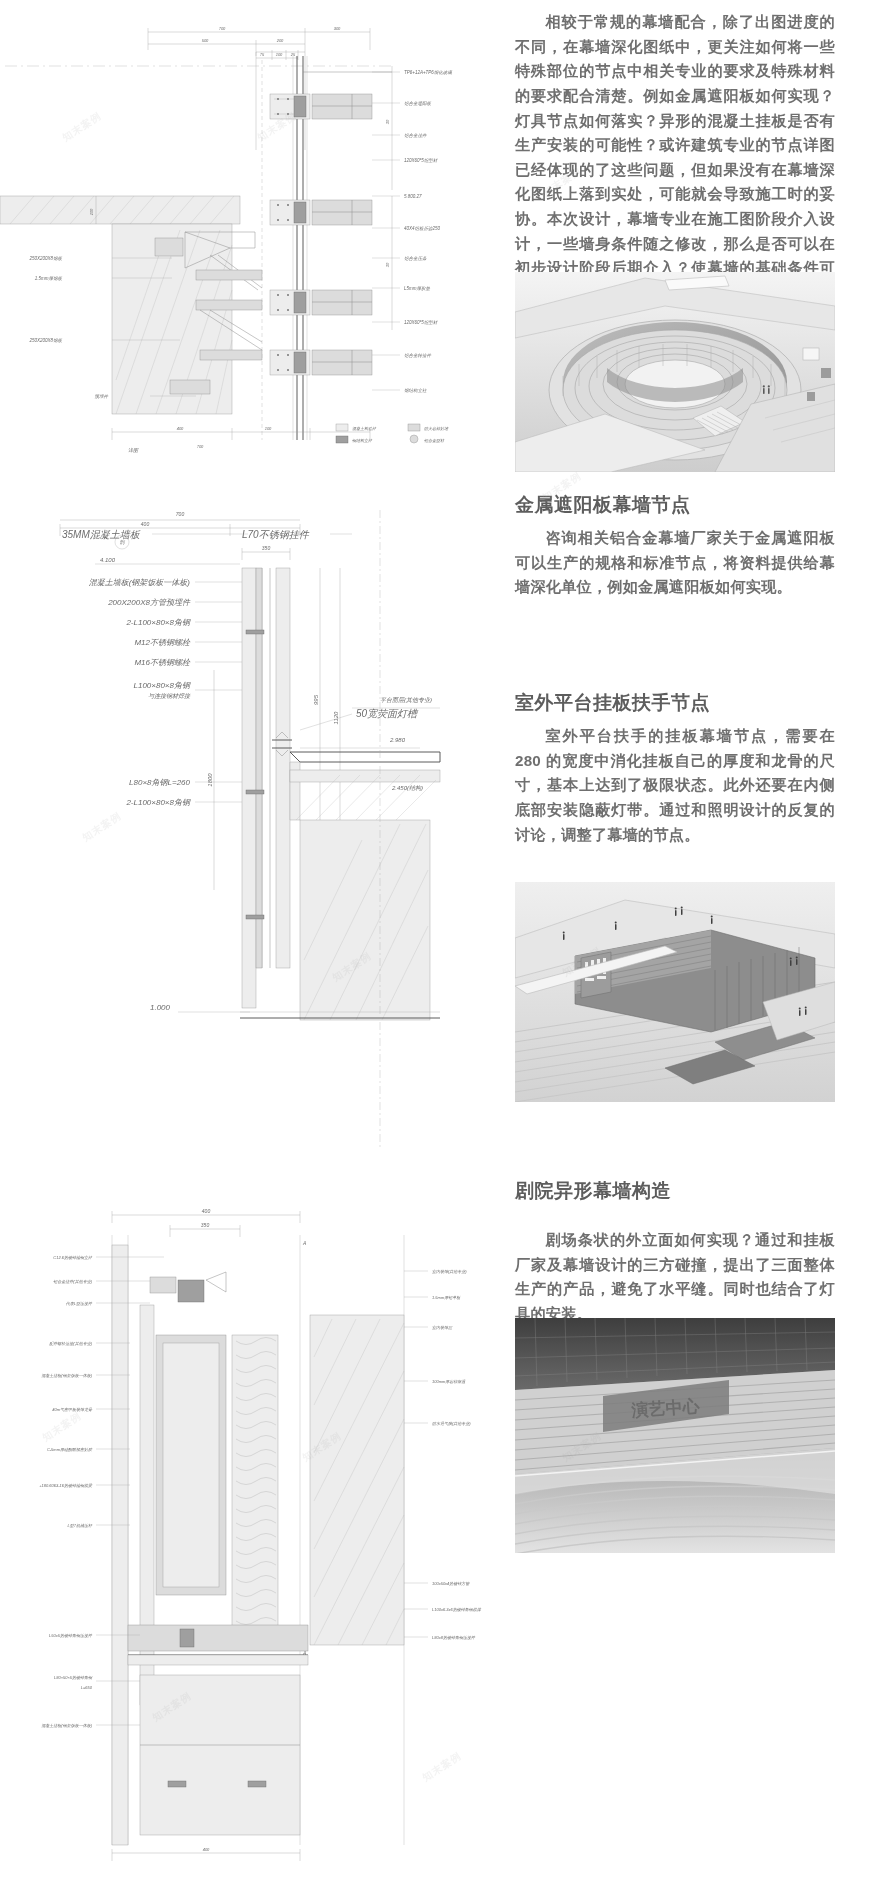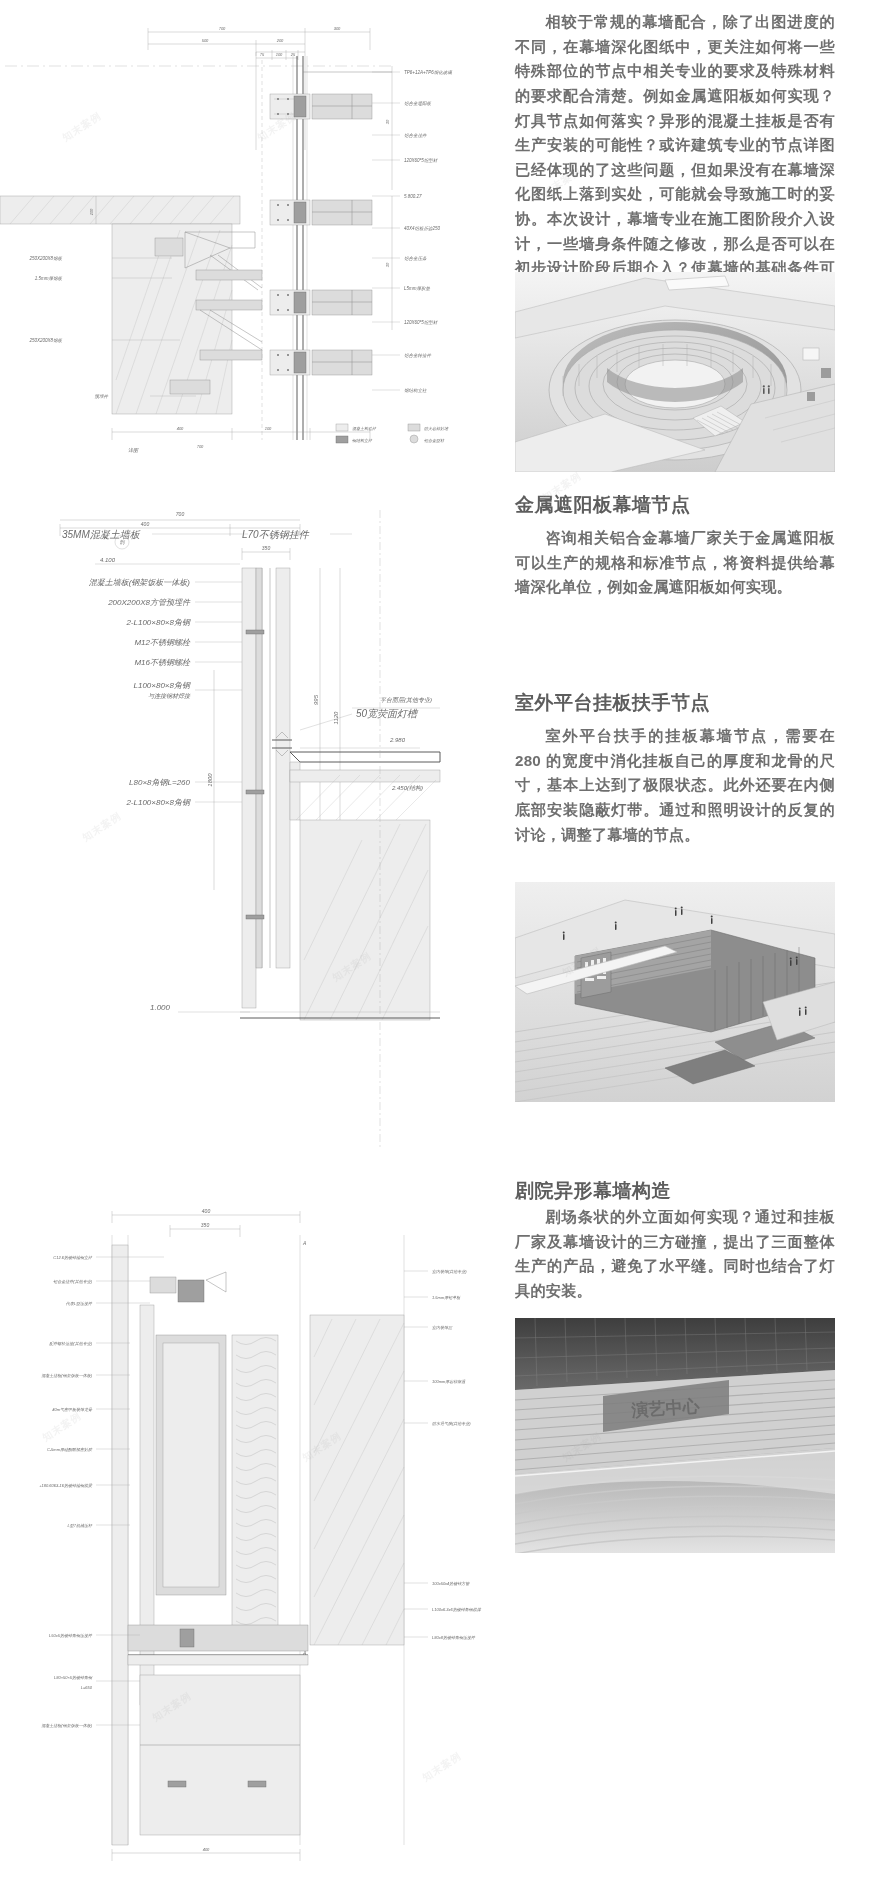--- a/index.html
+++ b/index.html
@@ -717,21 +717,21 @@
               <circle cx="48.7" cy="50.5" r="1"></circle>
             <rect x="100" y="42" width="1.5" height="6" rx=".7"></rect>
               <circle cx="100.7" cy="40.5" r="1"></circle>
           </g>
         </svg>
       </div>
     </div>
 
     <div class="blk" style="top:1178px;">
       <h2 class="heading">剧院异形幕墙构造</h2>
-      <p class="para" style="margin-top:1px;">剧场条状的外立面如何实现？通过和挂板厂家及幕墙设计的三方碰撞，提出了三面整体生产的产品，避免了水平缝。同时也结合了灯具的安装。</p>
+      <p class="para" style="margin-top:24px;">剧场条状的外立面如何实现？通过和挂板厂家及幕墙设计的三方碰撞，提出了三面整体生产的产品，避免了水平缝。同时也结合了灯具的安装。</p>
     </div>
 
     <div class="blk" style="top:1318px;">
       <div class="figure" style="height:235px;">
         <svg viewBox="0 0 320 235" xmlns="http://www.w3.org/2000/svg" preserveAspectRatio="none">
           <defs>
             <linearGradient id="g3" x1="0" y1="0" x2="0" y2="1">
               <stop offset="0%" stop-color="#6e6e6e"></stop>
                 <stop offset="55%" stop-color="#a5a5a5"></stop>
               <stop offset="100%" stop-color="#e3e3e3"></stop>

